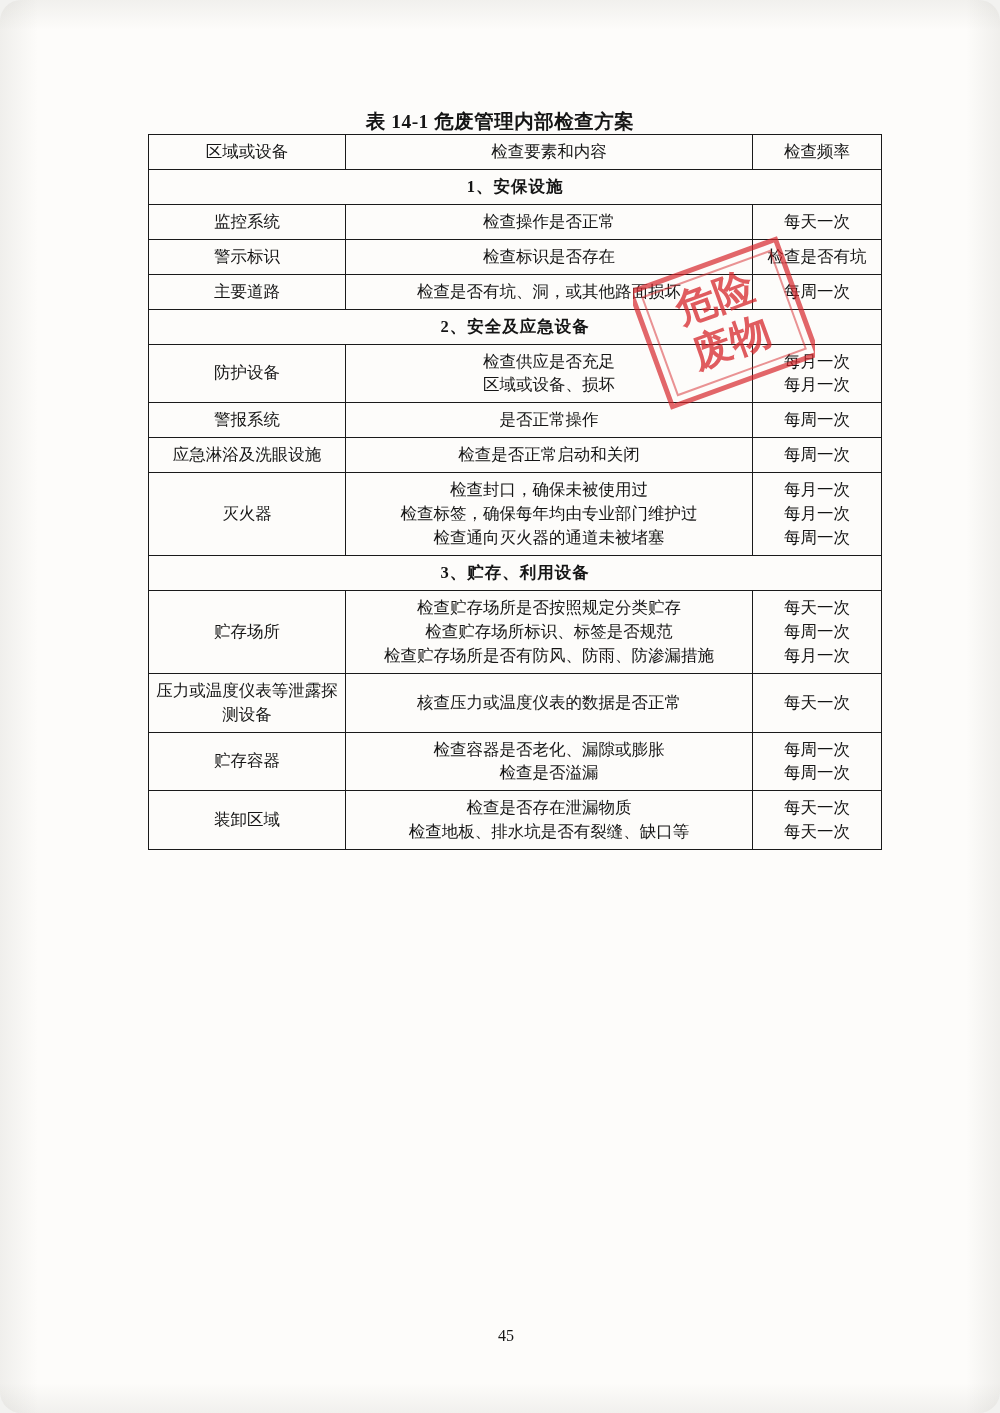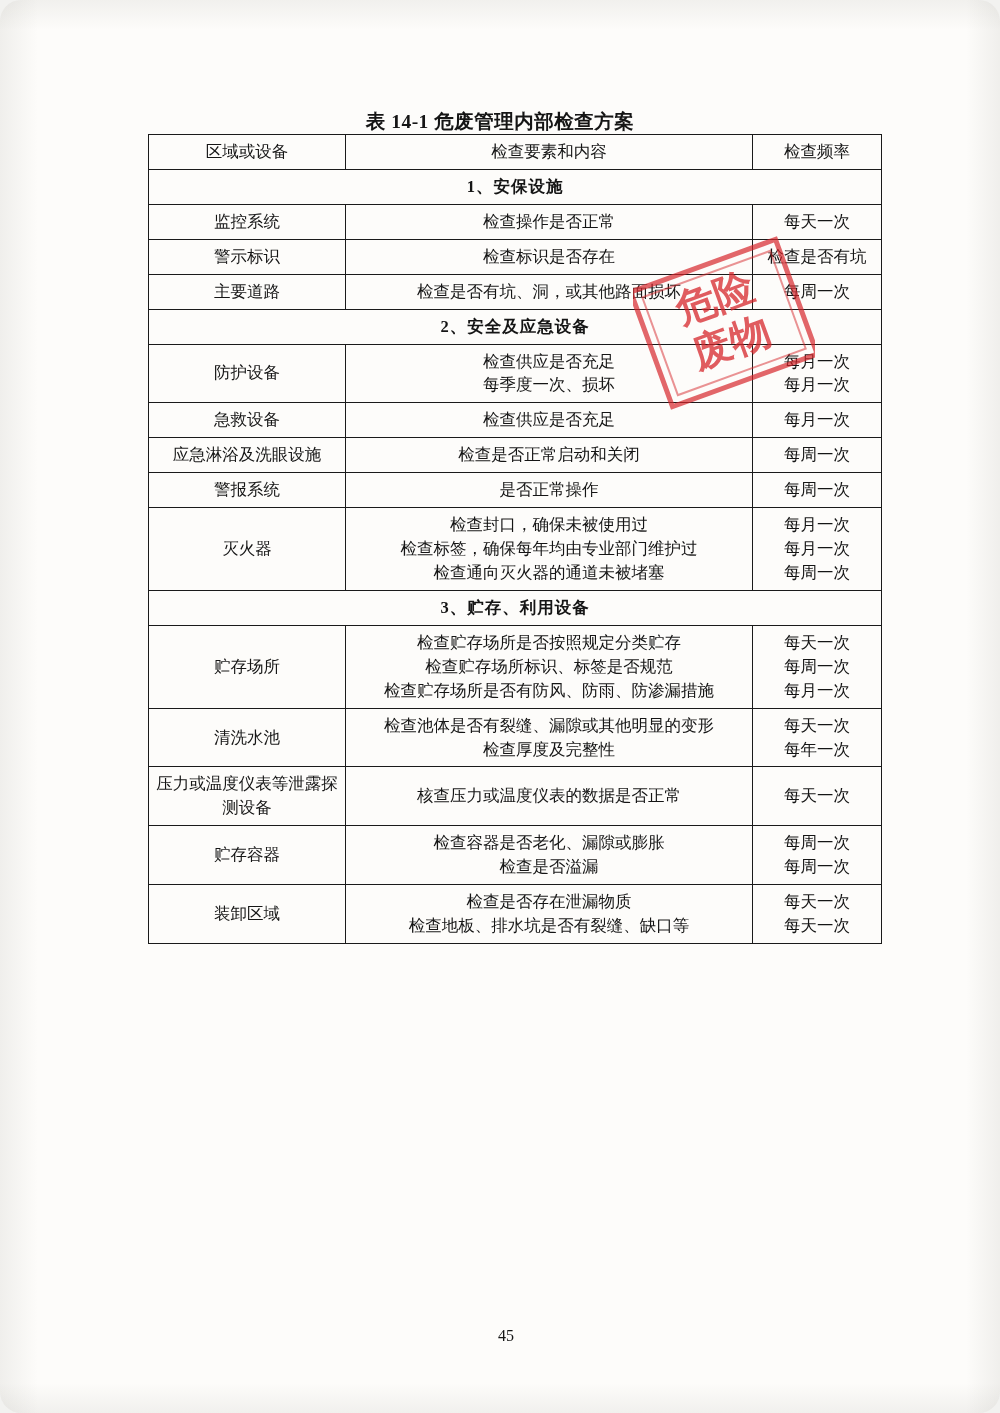--- a/index.html
+++ b/index.html
@@ -141,49 +141,40 @@
               <span class="multi">每周一次</span>
             </td>
           </tr>
           <tr>
             <td class="section" colspan="3">2、安全及应急设备</td>
           </tr>
           <tr>
             <td class="col-area">防护设备</td>
             <td class="col-item">
               <span class="multi">检查供应是否充足</span>
-              <span class="multi">每季度一次、损坏</span>
-            </td>
-            <td class="col-freq">
-              <span class="multi">每月一次</span>
-              <span class="multi">每月一次</span>
-            </td>
-          </tr>
-          <tr>
-            <td class="col-area">急救设备</td>
-            <td class="col-item">
-              <span class="multi">检查供应是否充足</span>
-            </td>
-            <td class="col-freq">
-              <span class="multi">每月一次</span>
+              <span class="multi">区域或设备、损坏</span>
+            </td>
+            <td class="col-freq">
+              <span class="multi">每月一次</span>
+              <span class="multi">每月一次</span>
+            </td>
+          </tr>
+          <tr>
+            <td class="col-area">警报系统</td>
+            <td class="col-item">
+              <span class="multi">是否正常操作</span>
+            </td>
+            <td class="col-freq">
+              <span class="multi">每周一次</span>
             </td>
           </tr>
           <tr>
             <td class="col-area">应急淋浴及洗眼设施</td>
             <td class="col-item">
               <span class="multi">检查是否正常启动和关闭</span>
-            </td>
-            <td class="col-freq">
-              <span class="multi">每周一次</span>
-            </td>
-          </tr>
-          <tr>
-            <td class="col-area">警报系统</td>
-            <td class="col-item">
-              <span class="multi">是否正常操作</span>
             </td>
             <td class="col-freq">
               <span class="multi">每周一次</span>
             </td>
           </tr>
           <tr>
             <td class="col-area">灭火器</td>
             <td class="col-item">
               <span class="multi">检查封口，确保未被使用过</span>
               <span class="multi">检查标签，确保每年均由专业部门维护过</span>
@@ -202,31 +193,20 @@
             <td class="col-area">贮存场所</td>
             <td class="col-item">
               <span class="multi">检查贮存场所是否按照规定分类贮存</span>
               <span class="multi">检查贮存场所标识、标签是否规范</span>
               <span class="multi">检查贮存场所是否有防风、防雨、防渗漏措施</span>
             </td>
             <td class="col-freq">
               <span class="multi">每天一次</span>
               <span class="multi">每周一次</span>
               <span class="multi">每月一次</span>
-            </td>
-          </tr>
-          <tr>
-            <td class="col-area">清洗水池</td>
-            <td class="col-item">
-              <span class="multi">检查池体是否有裂缝、漏隙或其他明显的变形</span>
-              <span class="multi">检查厚度及完整性</span>
-            </td>
-            <td class="col-freq">
-              <span class="multi">每天一次</span>
-              <span class="multi">每年一次</span>
             </td>
           </tr>
           <tr>
             <td class="col-area">压力或温度仪表等泄露探测设备</td>
             <td class="col-item">
               <span class="multi">核查压力或温度仪表的数据是否正常</span>
             </td>
             <td class="col-freq">
               <span class="multi">每天一次</span>
             </td>

